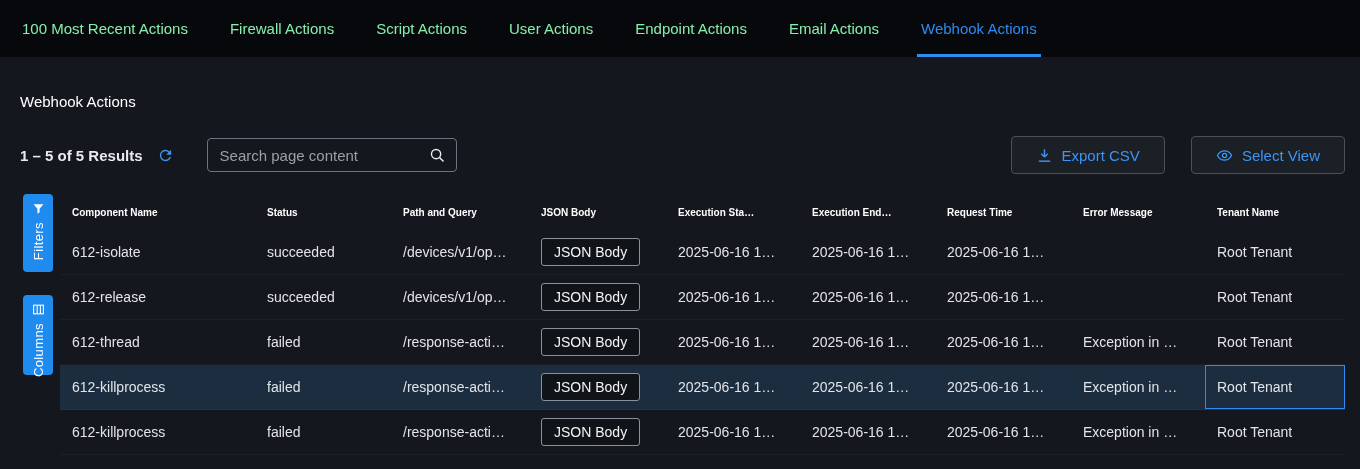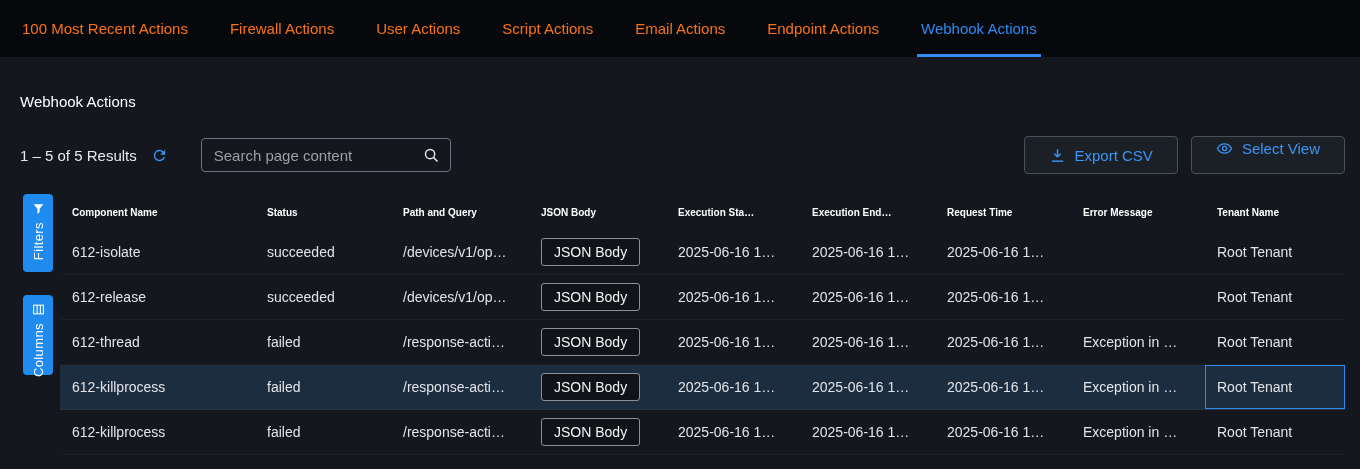--- a/index.html
+++ b/index.html
@@ -14,42 +14,42 @@
 
   
   .tab-bar {
     display:flex; align-items:stretch;
     height:57px; background:#07080b;
     padding:0 22px; gap:42px;
     white-space:nowrap;
   }
   .tab {
     display:flex; align-items:center;
-    font-size:15px; color:#f97316;
+    font-size:15px; color:#86efac;
     cursor:pointer; position:relative;
   }
   .tab.active { color:#2e8bf0; }
   .tab.active::after {
     content:""; position:absolute; left:-4px; right:-4px; bottom:0;
     height:3px; background:#2e8bf0;
   }
 
   
   .page-title {
     margin:36px 0 0 20px;
     font-size:15px; font-weight:500; color:#ffffff;
   }
 
   
   .toolbar {
     display:flex; align-items:center;
     margin-top:26px; padding:0 15px 0 20px;
     height:38px;
   }
-  .results-count { font-size:15px; color:#e8eaed; }
+  .results-count { font-size:15px; color:#e8eaed;font-weight:bold; }
   .refresh-btn {
     background:none; border:none; cursor:pointer;
     color:#3d95f5; margin-left:12px;
     width:22px; height:22px; display:flex; align-items:center; justify-content:center;
   }
   .refresh-btn svg { width:17px; height:17px; }
   .search-box {
     margin-left:30px;
     width:250px; height:34px;
     border:1px solid #6b7380; border-radius:4px;
@@ -65,21 +65,21 @@
   .search-box .search-icon { color:#e8eaed; display:flex; cursor:pointer; }
   .search-box .search-icon svg { width:17px; height:17px; }
   .toolbar-spacer { flex:1; }
   .tool-btn {
     height:38px; padding:16px 24px;
     background:#1b1f26; border:1px solid #4a515b; border-radius:4px;
     color:#3d95f5; font-size:15px; font-family:inherit;
     display:flex; align-items:center; gap:9px;
     cursor:pointer;
   }
-  .tool-btn + .tool-btn { margin-left:13px;align-items:flex-end; }
+  .tool-btn + .tool-btn { margin-left:26px; }
   .tool-btn svg { width:17px; height:17px; }
 
   
   .side-btn {
     position:absolute; left:23px; width:30px;
     background:#1f8bef; border:none; border-radius:4px;
     color:#ffffff; cursor:pointer;
     display:flex; flex-direction:column; align-items:center;
     padding:8px 0 9px 0; gap:7px;
     font-family:inherit;
@@ -122,24 +122,24 @@
     color:#f1f3f4; font-size:14px; font-family:inherit;
     padding:5px 12px; cursor:pointer; white-space:nowrap;
   }
 </style>
 </head>
 <body>
 
 <nav class="tab-bar">
     <div class="tab">100 Most Recent Actions</div>
     <div class="tab">Firewall Actions</div>
+    <div class="tab">Script Actions</div>
     <div class="tab">User Actions</div>
-    <div class="tab">Script Actions</div>
+    <div class="tab">Endpoint Actions</div>
     <div class="tab">Email Actions</div>
-    <div class="tab">Endpoint Actions</div>
     <div class="tab active">Webhook Actions</div>
   </nav>
 
 <h1 class="page-title">Webhook Actions</h1>
 
 <div class="toolbar">
   <span class="results-count">1 – 5 of 5 Results</span>
   <button class="refresh-btn" title="">
     <span style="display:flex;">
       <svg viewBox="0 0 24 24">

